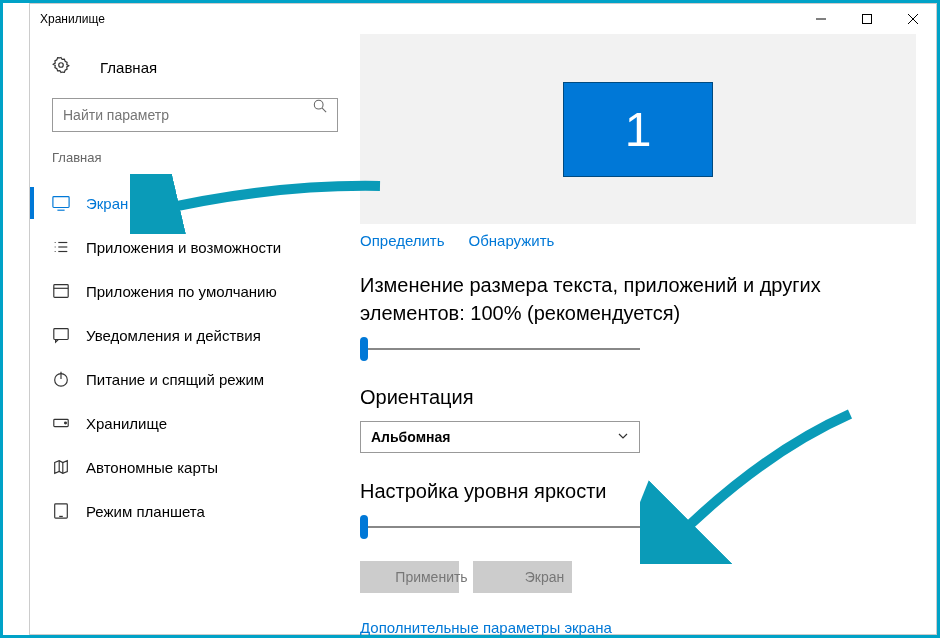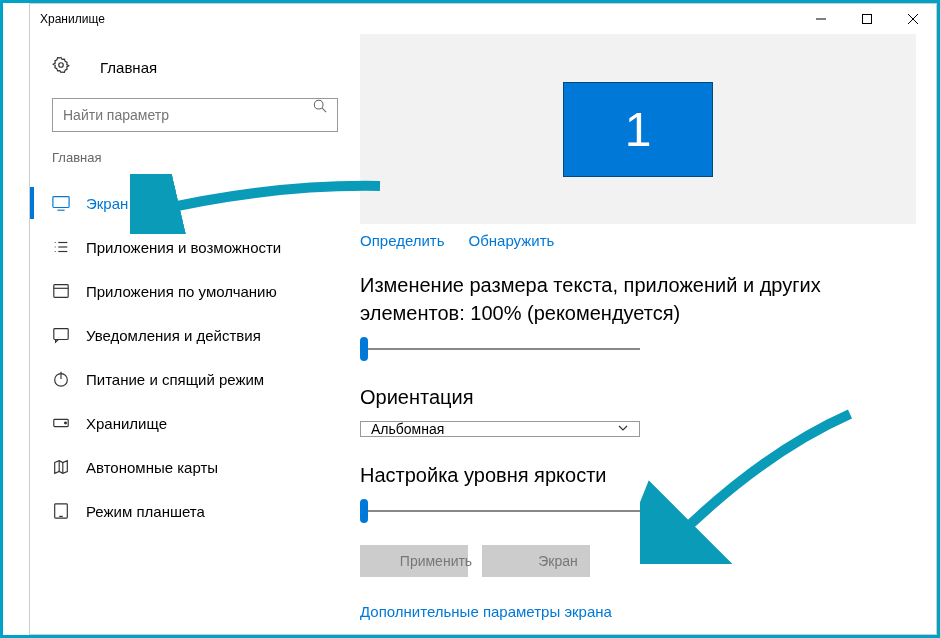--- a/index.html
+++ b/index.html
@@ -31,24 +31,24 @@
   .main { flex: 1; padding: 0 20px 0 0; }
   .display-preview { background: #f2f2f2; height: 190px; margin: 0 0 8px 0; display: flex; align-items: center; justify-content: center; }
   .monitor-box { width: 150px; height: 95px; background: #0078D7; border: 1px solid #004a80; display: flex; align-items: center; justify-content: center; color: #fff; font-size: 48px; font-weight: 300; }
   .detect-row { display: flex; gap: 24px; margin-bottom: 22px; }
   .link { color: #0078D7; font-size: 15px; cursor: pointer; }
   .setting-label { font-size: 20px; color: #000; margin-bottom: 10px; line-height: 1.4; }
   .slider-wrap { margin-bottom: 22px; }
   .slider { width: 280px; height: 24px; position: relative; display: flex; align-items: center; }
   .slider-track { height: 2px; background: #888; width: 100%; }
   .slider-thumb { position: absolute; left: 0; width: 8px; height: 24px; background: #0078D7; border-radius: 4px; }
-  .dropdown { width: 280px; height: 16px; border: 1px solid #999; display: flex; align-items: center; justify-content: space-between; padding: 0 10px; font-size: 14px; margin-bottom: 24px; }
+  .dropdown { width: 280px; height: 32px; border: 1px solid #999; display: flex; align-items: center; justify-content: space-between; padding: 0 10px; font-size: 14px; margin-bottom: 24px; font-weight: bold; }
   .dropdown-chevron svg { width: 12px; height: 12px; }
   .button-row { display: flex; gap: 14px; margin-bottom: 26px; }
-  .btn { width: 108px; height: 32px; background: #ccc; border: none; color: #777; font-size: 14px; display: flex; align-items: center; justify-content: center; padding-left: 44px; }
+  .btn { width: 99px; height: 32px; background: #ccc; border: none; color: #777; font-size: 14px; display: flex; align-items: center; justify-content: center; padding-left: 44px; }
   .adv-link { color: #0078D7; font-size: 15px; cursor: pointer; }
   .arrow-annotation { position: absolute; pointer-events: none; }
 </style>
 </head>
 <body>
 
 <div class="outer-border">
   <div class="window">
 
     <div class="titlebar">

